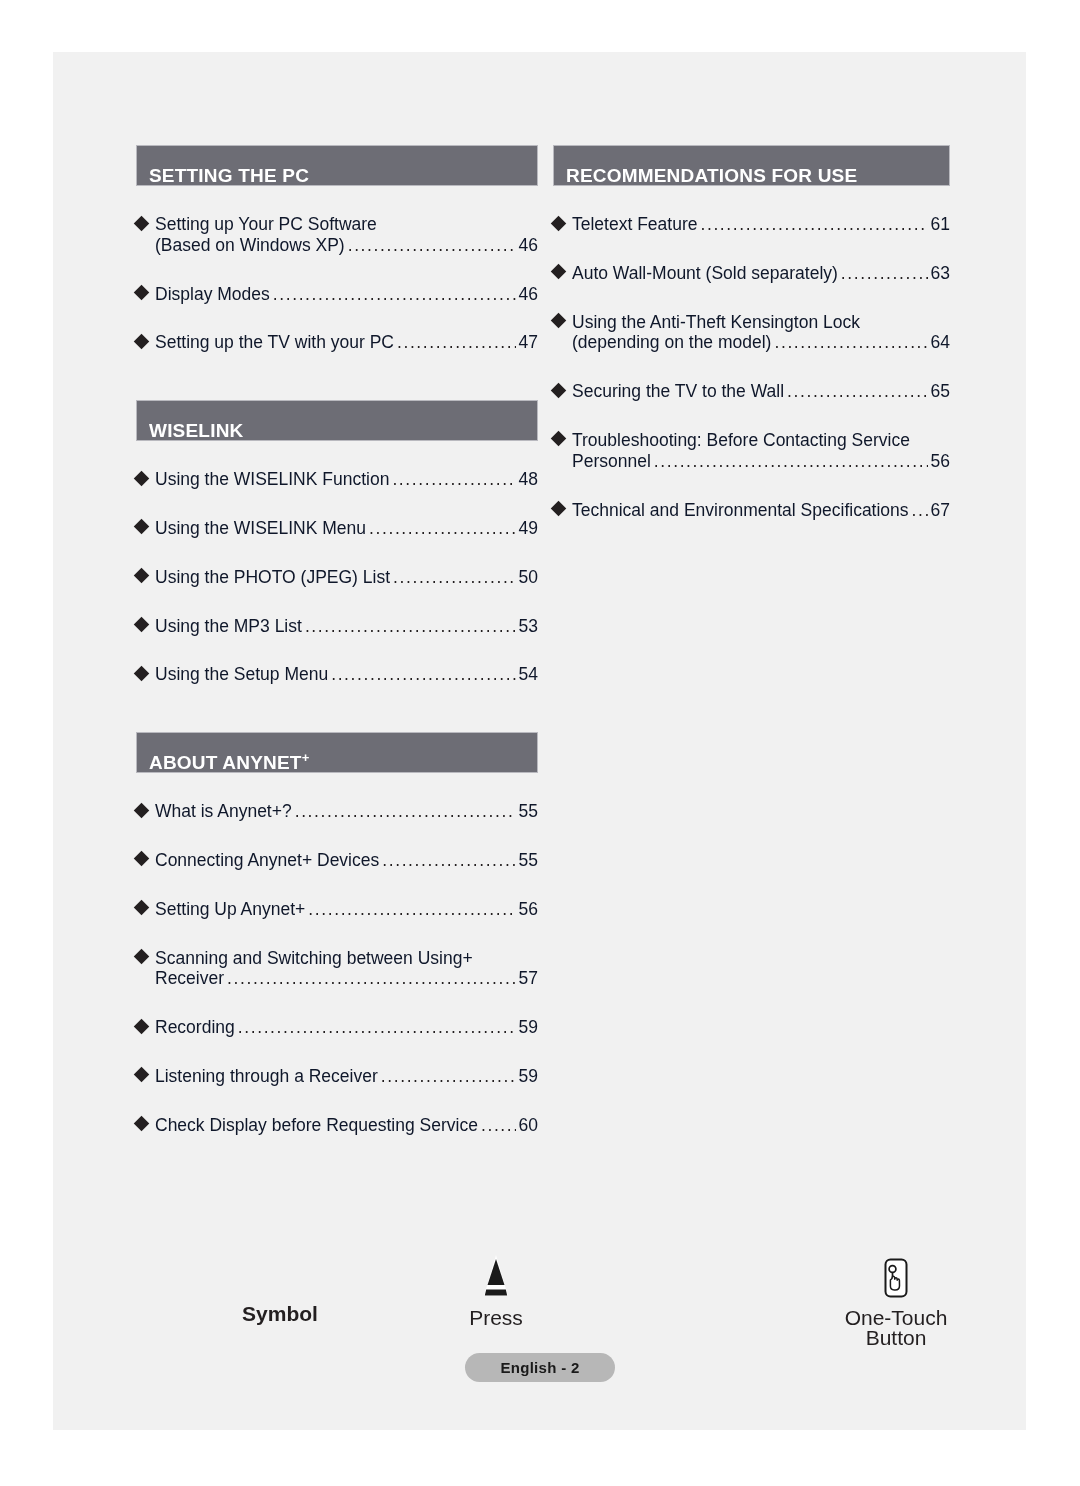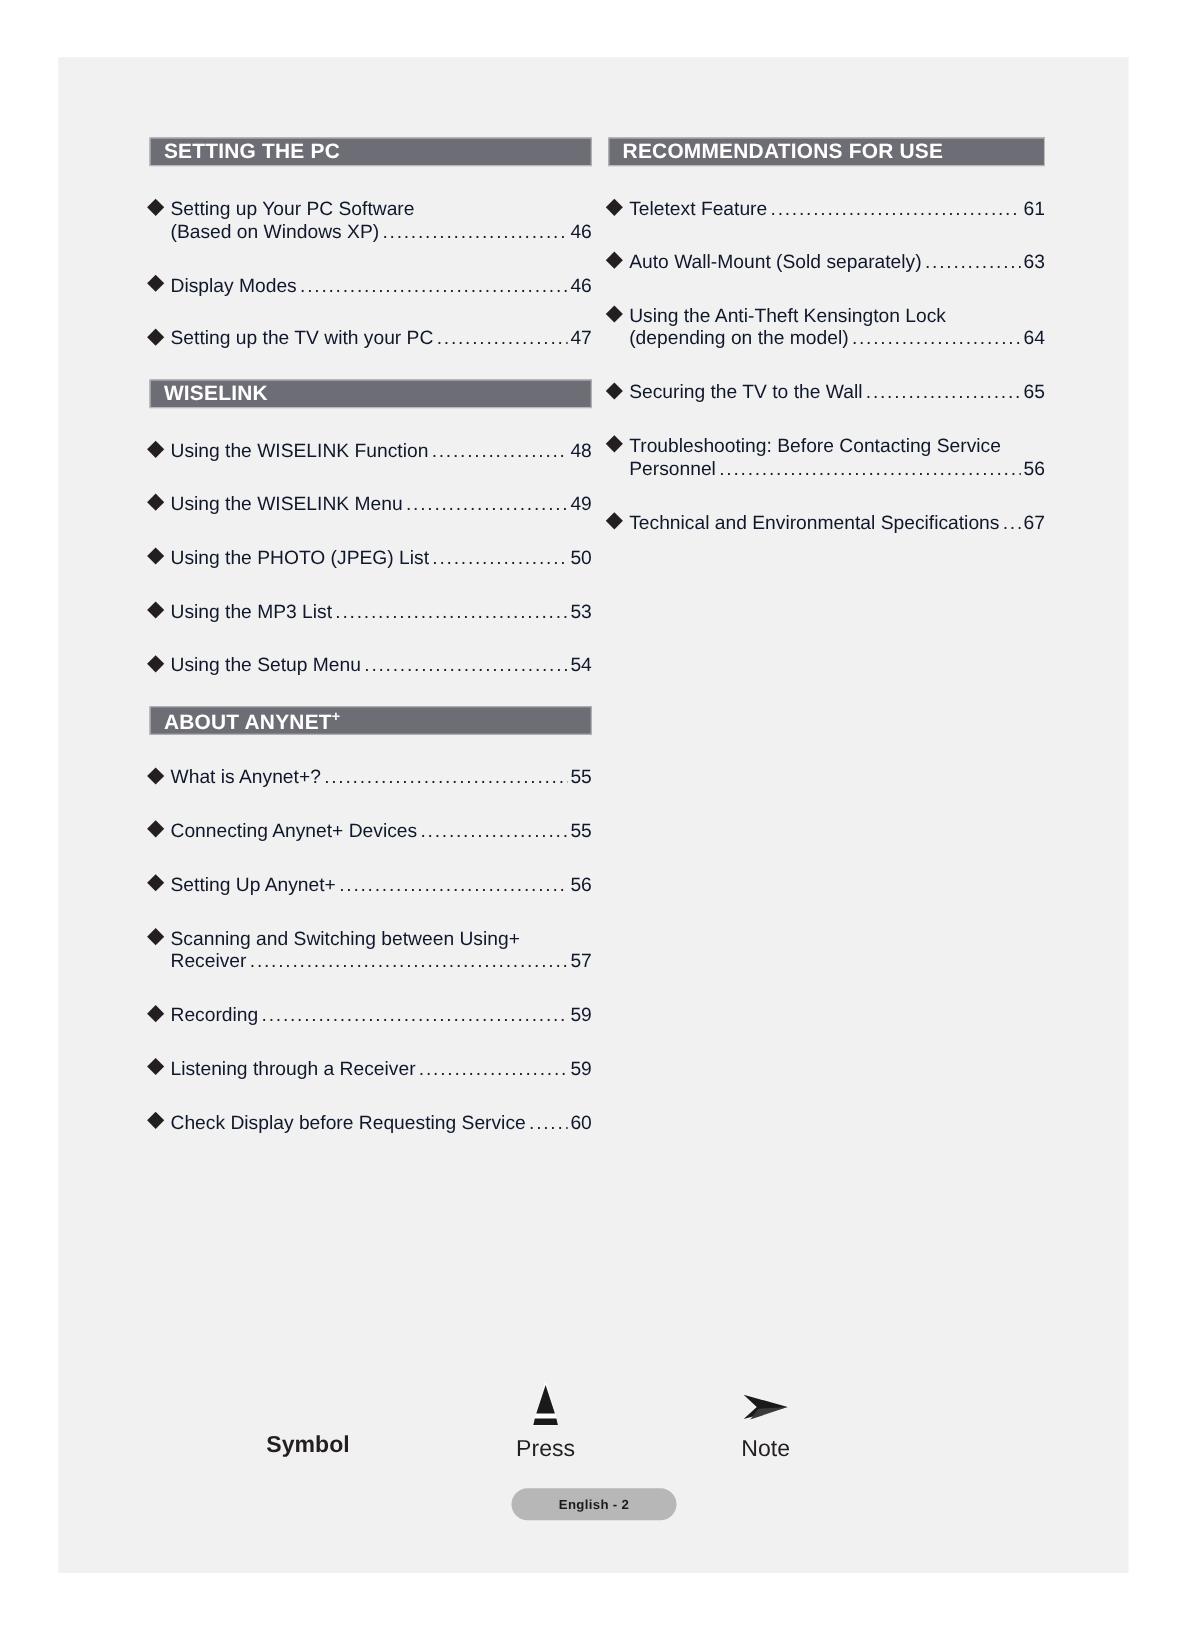--- a/index.html
+++ b/index.html
@@ -30,25 +30,26 @@
   }
   .col-left  { left: 83px;  width: 402px; }
   .col-right { left: 500px; width: 397px; }
 
   .section { margin-bottom: 0; }
 
   .sec-head {
     background: #6d6d75;
     border: 1px solid #b9b9bf;
     box-sizing: border-box;
-    height: 26px;
+    height: 41px;
     display: flex;
-    align-items: center;
+    align-items: flex-end;
     padding-left: 12px;
     margin-bottom: 6px;
+    margin-top: 20px;
   }
   .sec-head .sec-title {
     color: #ffffff;
     font-size: 19px;
     font-weight: bold;
     letter-spacing: 0.2px;
     line-height: 1;
     white-space: nowrap;
   }
   .sec-head .sup {
@@ -143,21 +144,21 @@
     top: 1301px;
     width: 150px;
     height: 29px;
     background: #b7b7b7;
     border-radius: 15px;
     display: flex;
     align-items: center;
     justify-content: center;
   }
   .page-badge span {
-    font-size: 12px;
+    font-size: 15px;
     font-weight: bold;
     color: #1a1a1a;
     letter-spacing: 0.3px;
   }
 </style>
 </head>
 <body>
 
 <div class="page">
 
@@ -387,30 +388,37 @@
       <div class="legend-icon">
         <svg width="34" height="52" viewBox="0 0 34 52" aria-hidden="true">
           <polygon points="17,3 29,44 5,44" fill="#ffffff"></polygon>
           <polygon points="17,7 25.5,33 8.5,33" fill="#1a1a1a"></polygon>
           <polygon points="7.2,37.5 26.8,37.5 28.2,43.5 5.8,43.5" fill="#1a1a1a"></polygon>
         </svg>
       </div>
       <div class="lbl">Press</div>
     </div>
 
-    <div class="legend-cell cell-note">
+
+    <div class="legend-cell cell-touch">
       <div class="legend-icon">
-        <svg width="48" height="52" viewBox="0 0 48 52" aria-hidden="true">
-          <polygon points="4,16 44,27 4,38 16,27" fill="#1a1a1a"></polygon>
-          <polygon points="16,27 44,27 6,37.5" fill="#ffffff" opacity="0.0"></polygon>
-          <polygon points="44,27 10,38.5 17.5,28.6" fill="#3a3a3a"></polygon>
+        <svg width="40" height="52" viewBox="0 0 40 52" aria-hidden="true">
+          <rect x="9.5" y="7.5" width="21" height="37" rx="5" ry="5" fill="#ffffff" stroke="#1a1a1a" stroke-width="2"></rect>
+          <circle cx="16.5" cy="17" r="3.4" fill="none" stroke="#1a1a1a" stroke-width="1.7"></circle>
+          <path d="M16.5 20.4 L16.5 27.5" fill="none" stroke="#1a1a1a" stroke-width="1.7"></path>
+          <path d="M16.0 26.5 C16.0 23.8 18.2 23.6 18.6 25.6 L18.8 27.2
+                   C18.9 25.3 21.0 25.4 21.1 27.1 L21.2 28.2
+                   C21.4 26.6 23.3 26.7 23.4 28.3
+                   L23.5 33.8 C23.5 36.4 21.6 38.0 19.3 38.0
+                   L18.2 38.0 C16.0 38.0 14.4 36.3 14.4 34.1
+                   L14.4 28.0 Z" fill="#ffffff" stroke="#1a1a1a" stroke-width="1.5" stroke-linejoin="round"></path>
         </svg>
       </div>
-      <div class="lbl">Note</div>
+      <div class="lbl">One-Touch</div>
+      <div class="lbl">Button</div>
     </div>
-
   </div>
 
   <div class="page-badge">
     <span>English - 2</span>
   </div>
 
 </div>
 
 </body></html>

